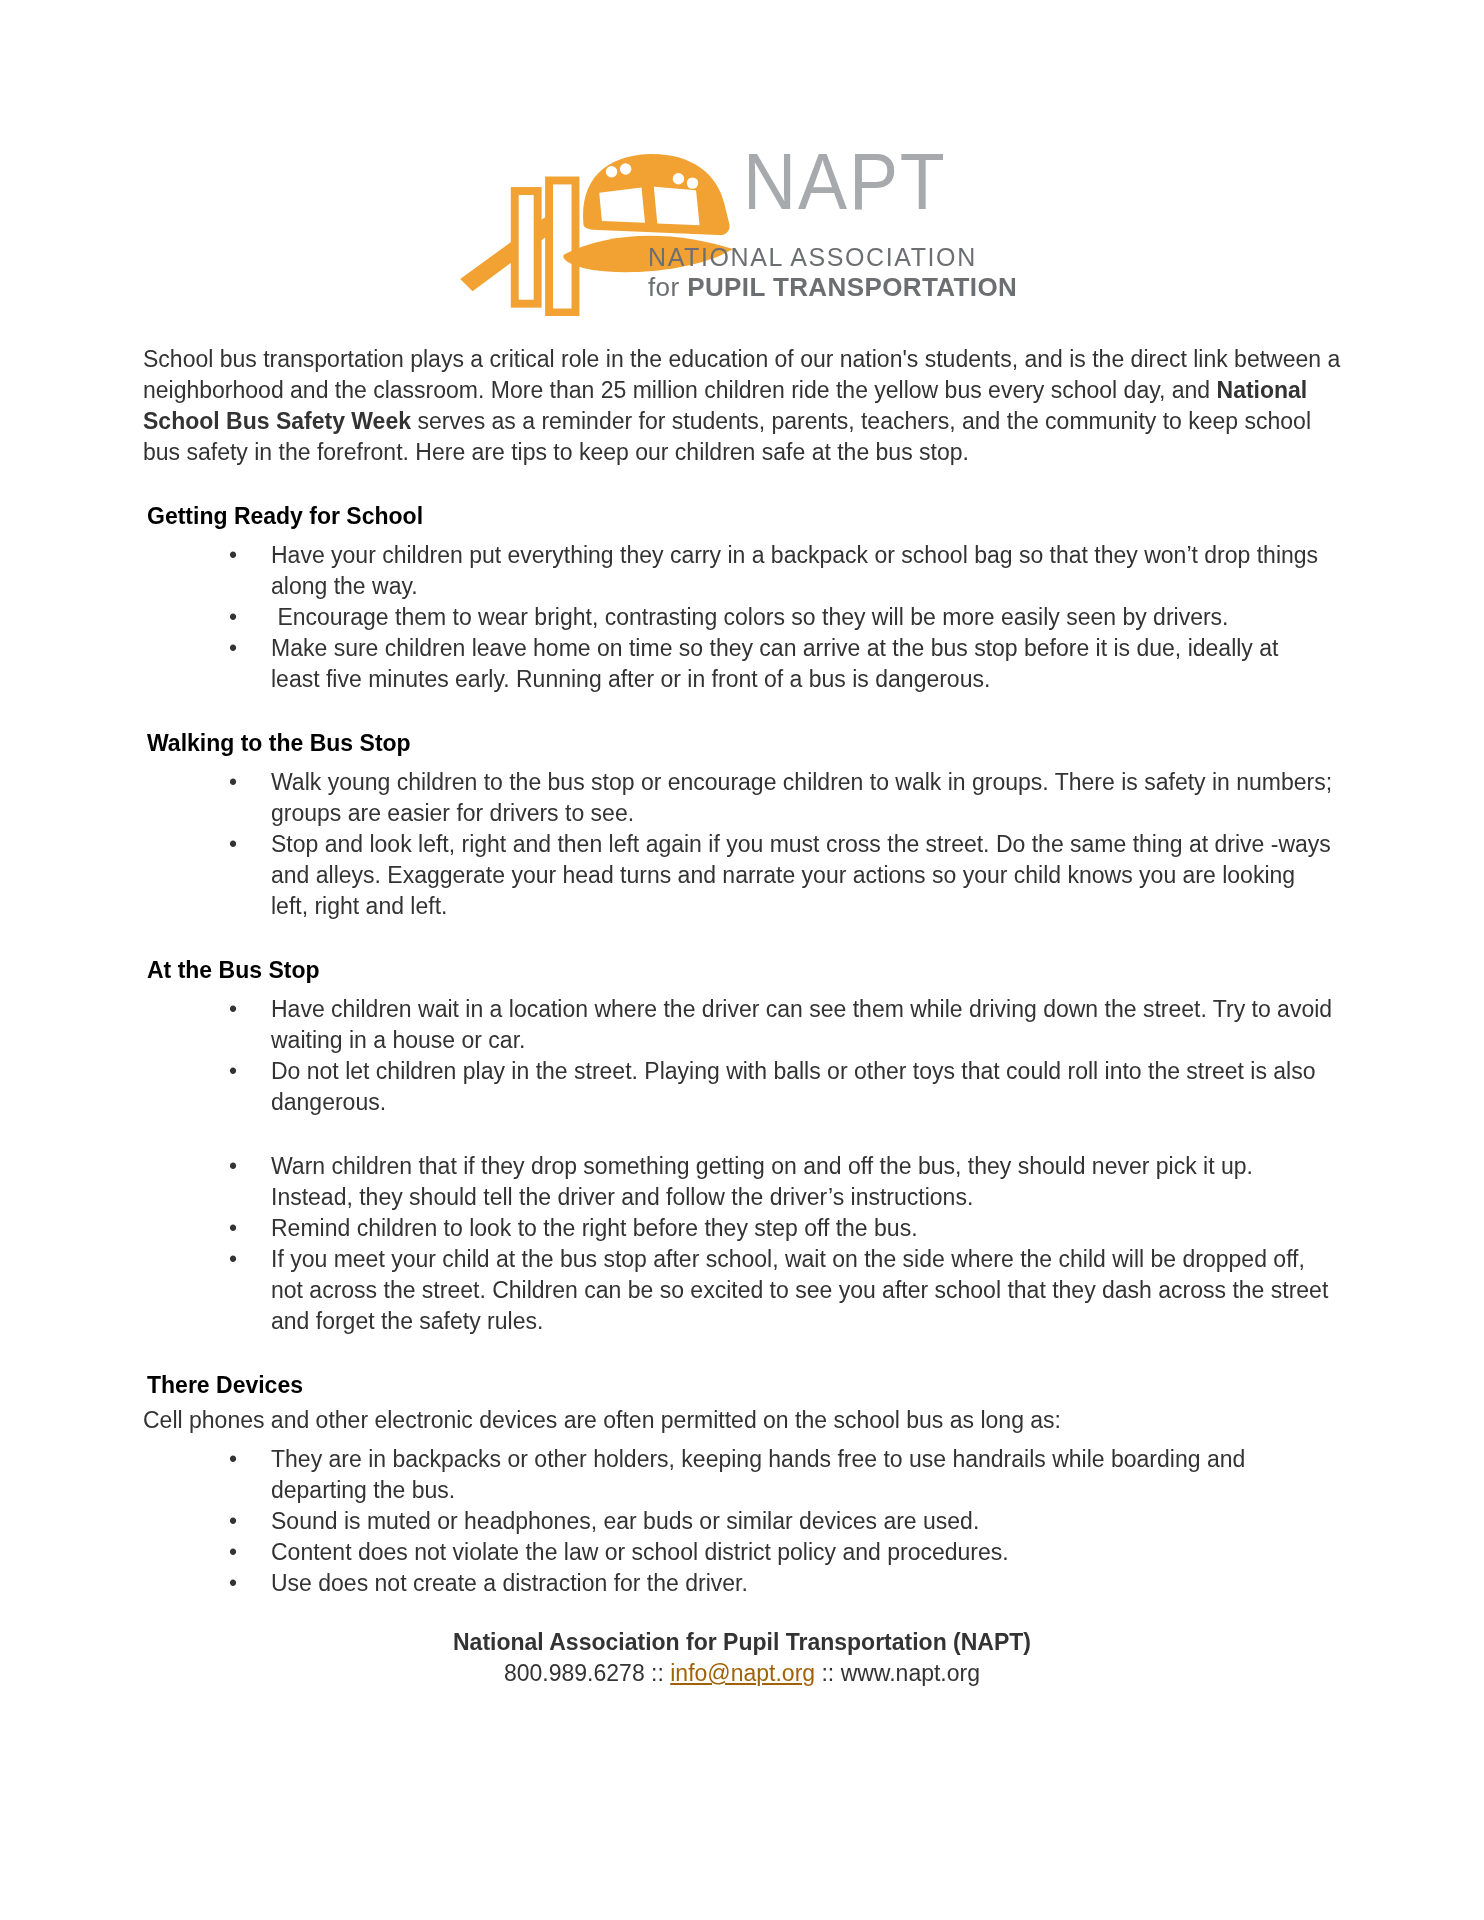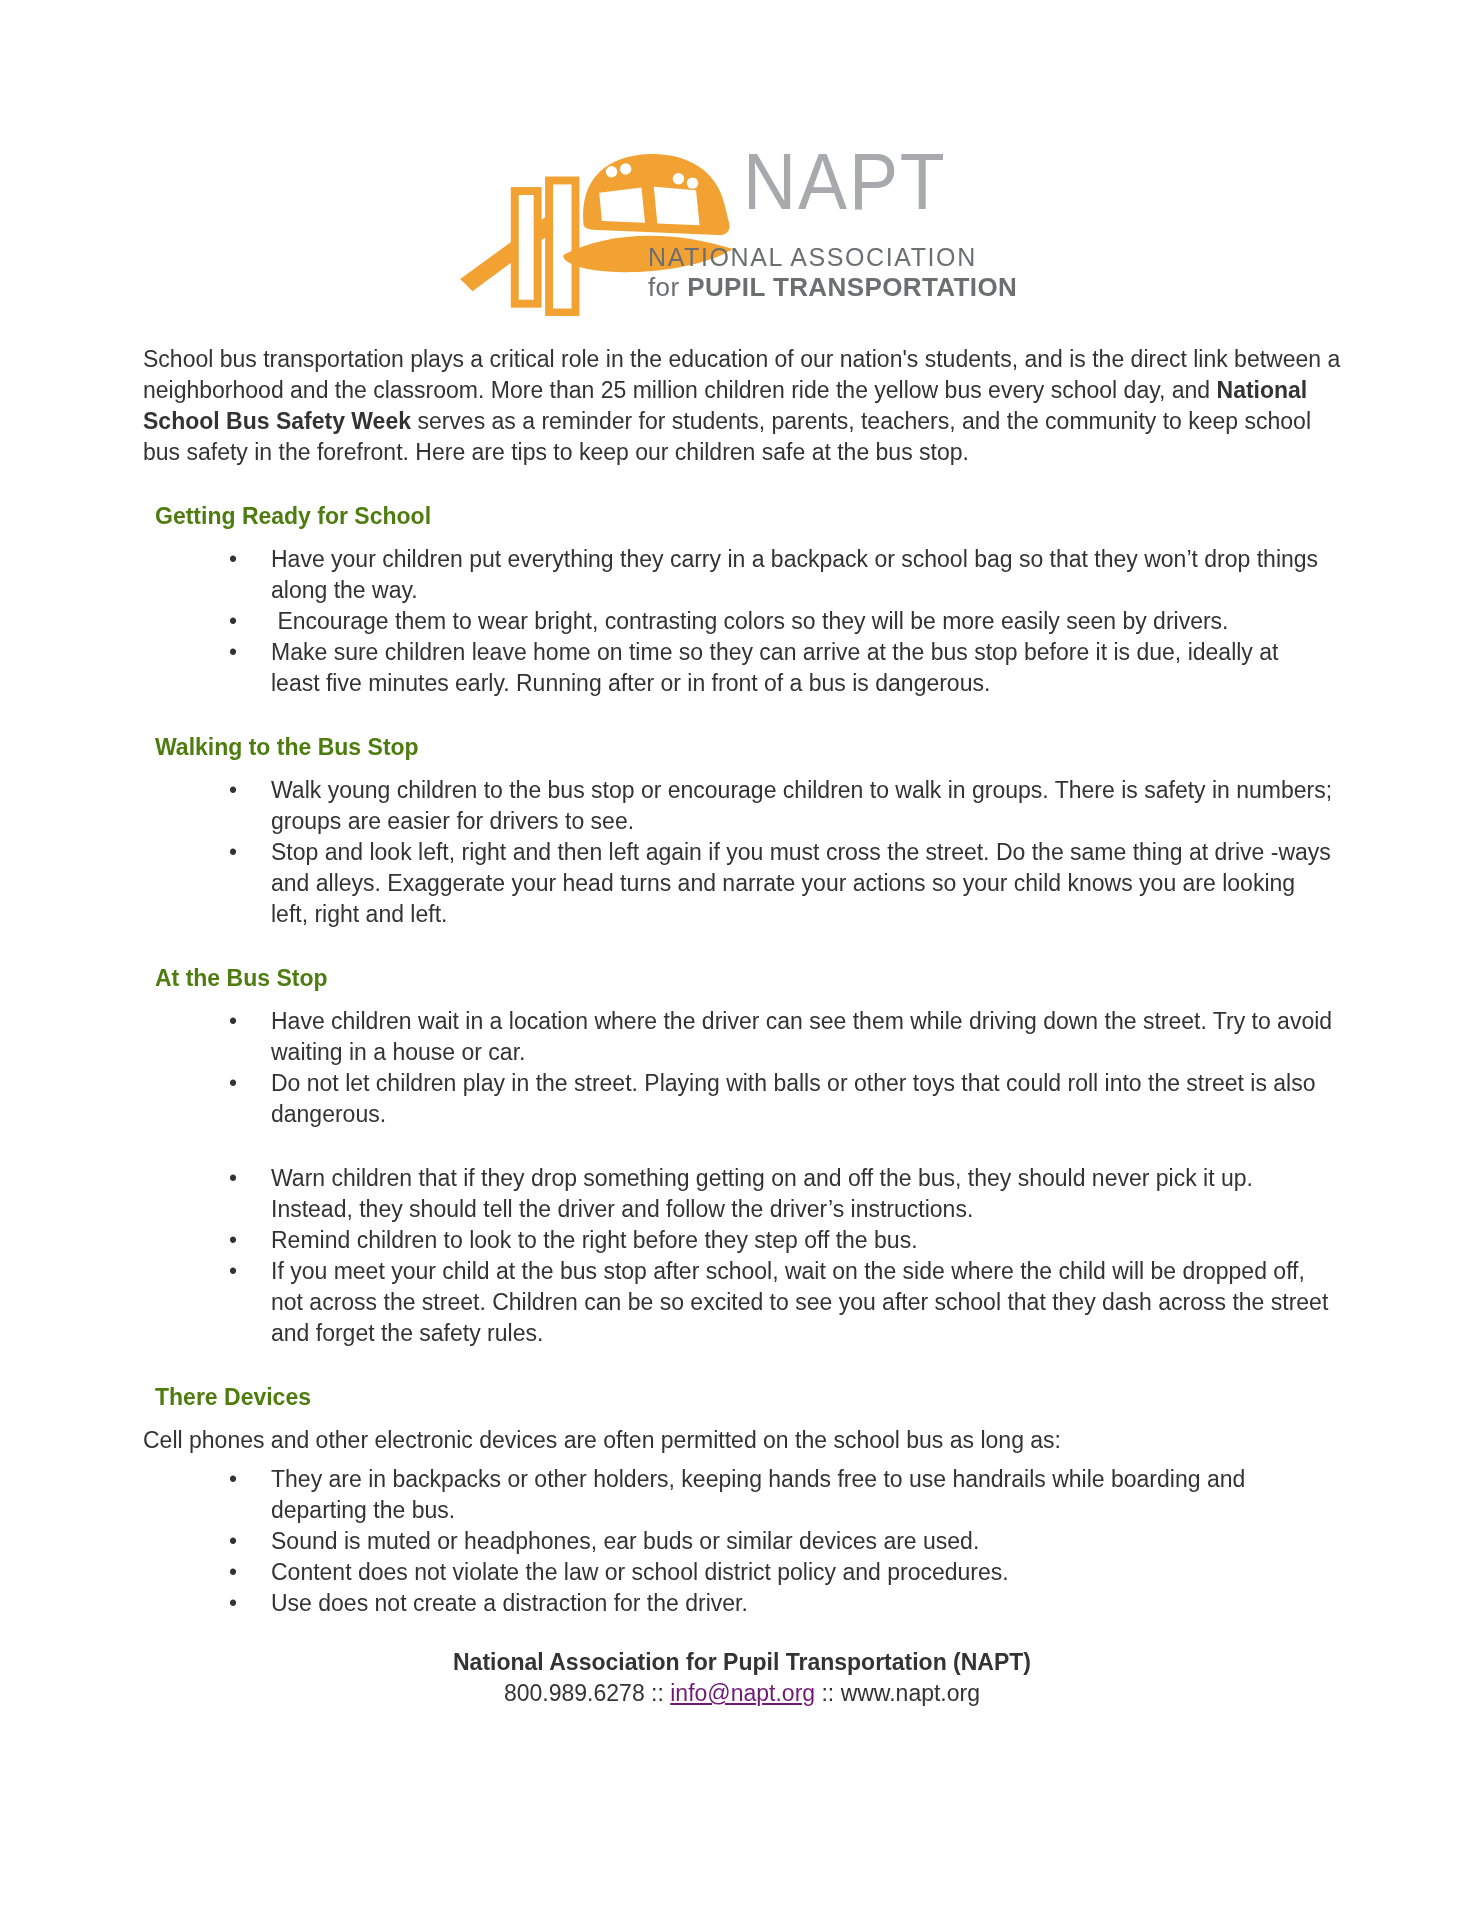--- a/index.html
+++ b/index.html
@@ -18,30 +18,30 @@
   }
   .logo-tagline{position:absolute;left:188px;top:102px;color:#6D6E71;white-space:nowrap;}
   .logo-tagline .l1{font-size:25px;line-height:30px;letter-spacing:1.6px;}
   .logo-tagline .l2{font-size:26px;line-height:31px;letter-spacing:.4px;}
   .logo-tagline .l2 .pre{font-weight:normal;}
   .logo-tagline .l2 .main{font-weight:bold;}
   
   .doc{font-size:23px;line-height:31px;}
   p.intro{margin:0;}
   section{margin-top:33px;}
-  h2{font-size:23px;line-height:31px;margin:12px;font-weight:bold;color:#4d7c0f;}
+  h2{font-size:23px;line-height:31px;margin:4px;font-weight:bold;color:#000000;}
   .sec-intro{margin:0;}
   ul{margin:8px;padding:0;list-style:none;}
   li{position:relative;padding-left:120px;}
   li::before{content:"•";position:absolute;left:78px;top:0;}
   strong{font-weight:bold;}
   
   footer{margin-top:28px;text-align:center;}
   .footer-org{font-weight:bold;}
-  .footer-contact a{color:#701a75;}
+  .footer-contact a{color:#a16207;}
 </style>
 </head>
 <body>
 
 <div class="page">
 
   <header class="logo">
     <svg class="bus-svg" viewBox="0 0 320 200" aria-hidden="true">
 
       <polygon points="0,158 96,88 107,103 14,172" fill="#F1A233"></polygon>

